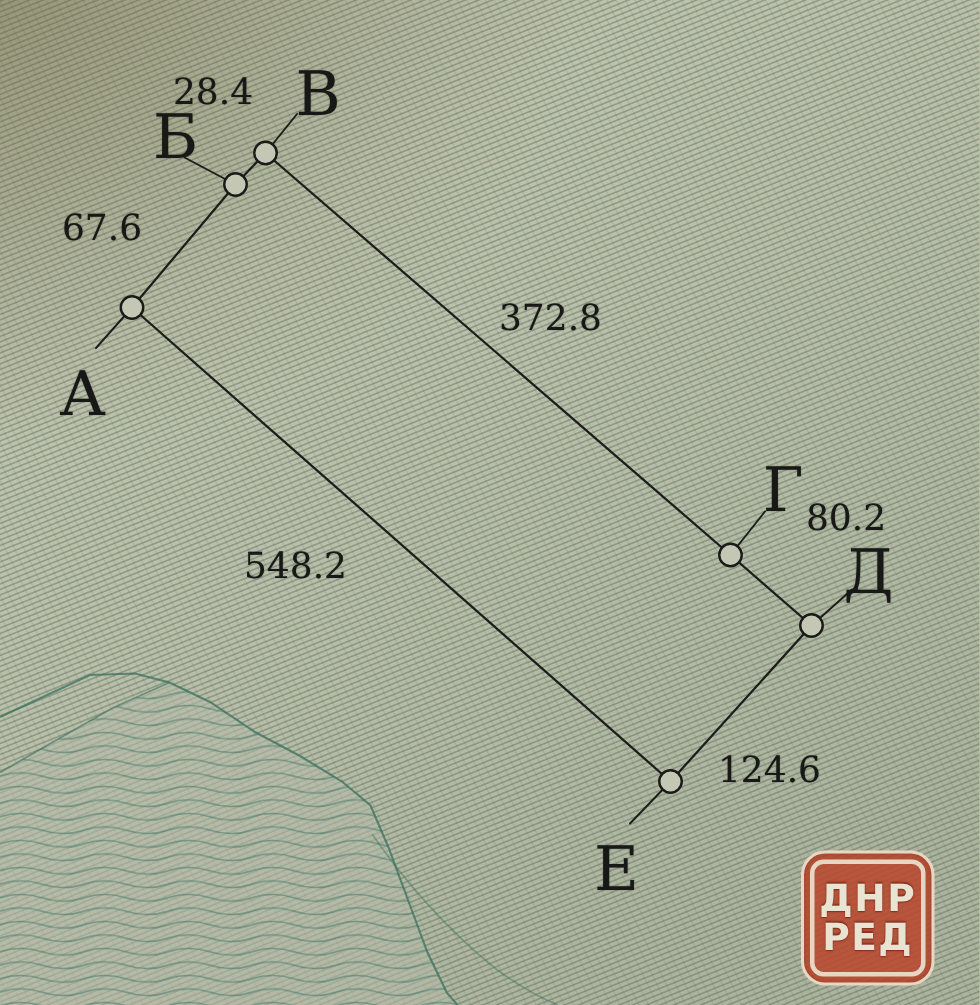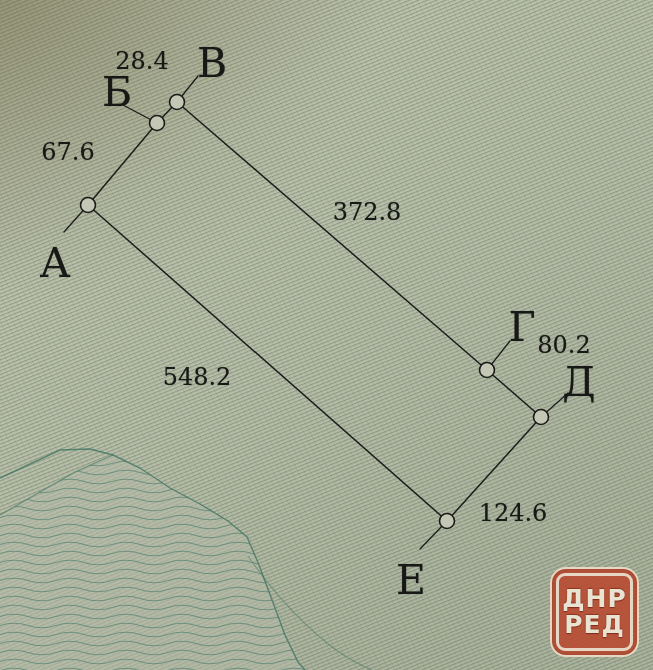--- a/index.html
+++ b/index.html
@@ -21,21 +21,21 @@
     color: #181816;
     white-space: nowrap;
     text-shadow: 0 0 1px rgba(30,30,25,0.45);
     user-select: none;
   }
   .vletter { font-size: 41px; line-height: 1; font-weight: 500; }
   .vnum    { font-size: 24px; line-height: 1; }
   
   .badge {
     position: absolute;
-    left: 550px; top: 567px;
+    left: 534px; top: 567px;
     width: 89px; height: 90px;
     box-sizing: border-box;
     background: rgba(184, 73, 47, 0.88);
     border: 2px solid rgba(233, 227, 207, 0.92);
     border-radius: 16px;
     padding: 4px;
     box-shadow: inset 0 0 6px rgba(110,30,15,0.35);
   }
   .badge-inner {
     box-sizing: border-box;

